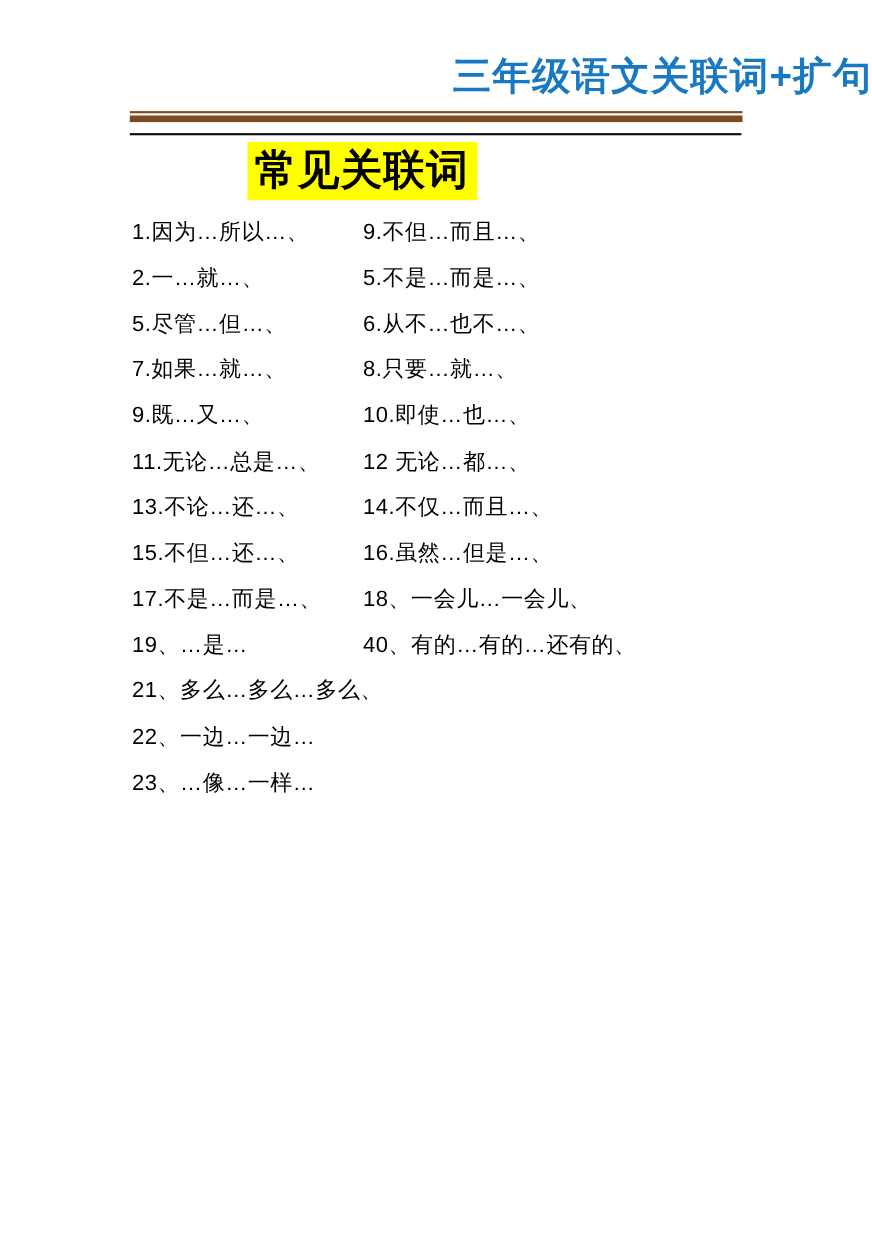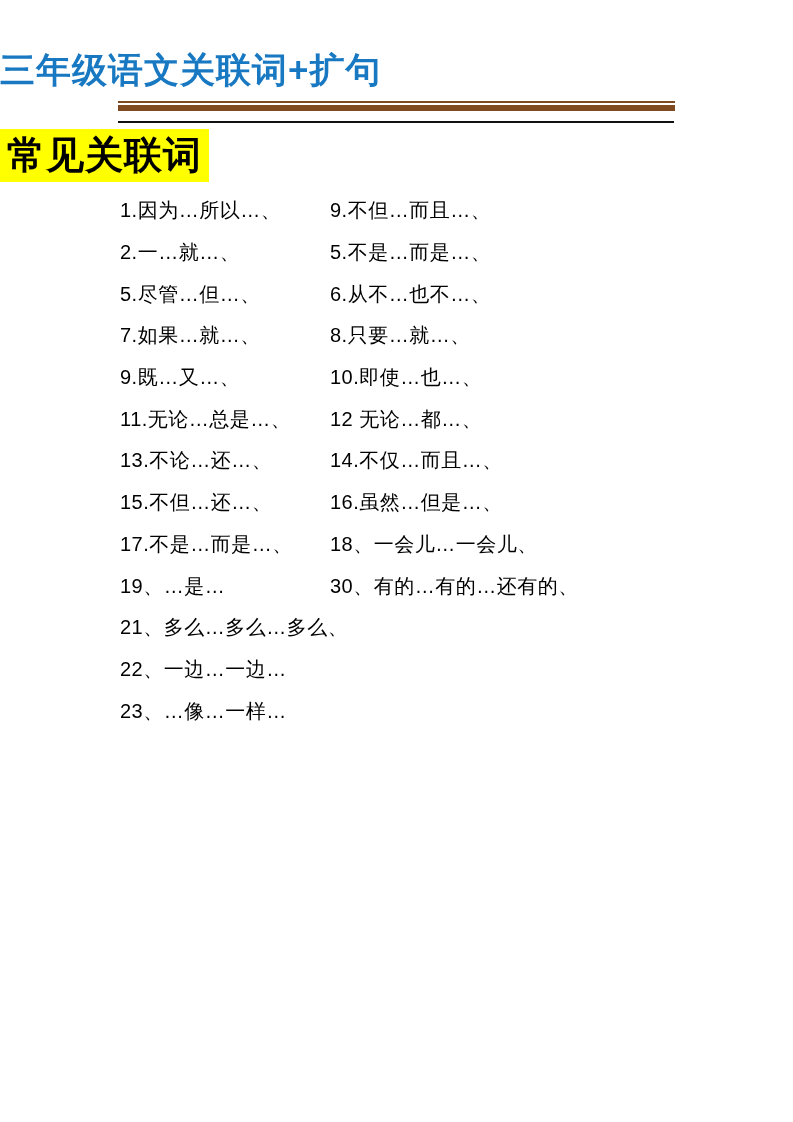--- a/index.html
+++ b/index.html
@@ -17,21 +17,21 @@
     height: 1122px;
     background: #ffffff;
     overflow: hidden;
     font-family: "Liberation Sans", "DejaVu Sans", sans-serif;
   }
   .doc-title {
     position: absolute;
     top: 48px;
     left: 0;
     width: 793px;
-    text-align: left;
+    text-align: right;
     font-size: 35px;
     font-weight: bold;
     color: var(--title-blue);
     letter-spacing: 1px;
     line-height: 1.25;
   }
   .rule-brown {
     position: absolute;
     top: 101px;
     left: 118px;
@@ -46,20 +46,21 @@
     left: 118px;
     width: 556px;
     height: 2px;
     background: var(--divider-black);
   }
   .heading-wrap {
     position: absolute;
     top: 129px;
     left: 0;
     width: 658px;
+    text-align: center;
   }
   .heading-highlight {
     display: inline-block;
     background: var(--highlight-yellow);
     color: var(--text-black);
     font-size: 38px;
     font-weight: bold;
     line-height: 1.4;
     padding: 0 7px;
     letter-spacing: 1px;
@@ -115,21 +116,21 @@
     <div class="conj-cell">10.即使…也…、</div>
     <div class="conj-cell">11.无论…总是…、</div>
     <div class="conj-cell">12 无论…都…、</div>
     <div class="conj-cell">13.不论…还…、</div>
     <div class="conj-cell">14.不仅…而且…、</div>
     <div class="conj-cell">15.不但…还…、</div>
     <div class="conj-cell">16.虽然…但是…、</div>
     <div class="conj-cell">17.不是…而是…、</div>
     <div class="conj-cell">18、一会儿…一会儿、</div>
     <div class="conj-cell">19、…是…</div>
-    <div class="conj-cell">30、有的…有的…还有的、</div>
+    <div class="conj-cell">40、有的…有的…还有的、</div>
     <div class="conj-cell">21、多么…多么…多么、</div>
     <div class="conj-cell"></div>
     <div class="conj-cell">22、一边…一边…</div>
     <div class="conj-cell"></div>
     <div class="conj-cell">23、…像…一样…</div>
     <div class="conj-cell"></div>
   </div>
 
 </div>
 

